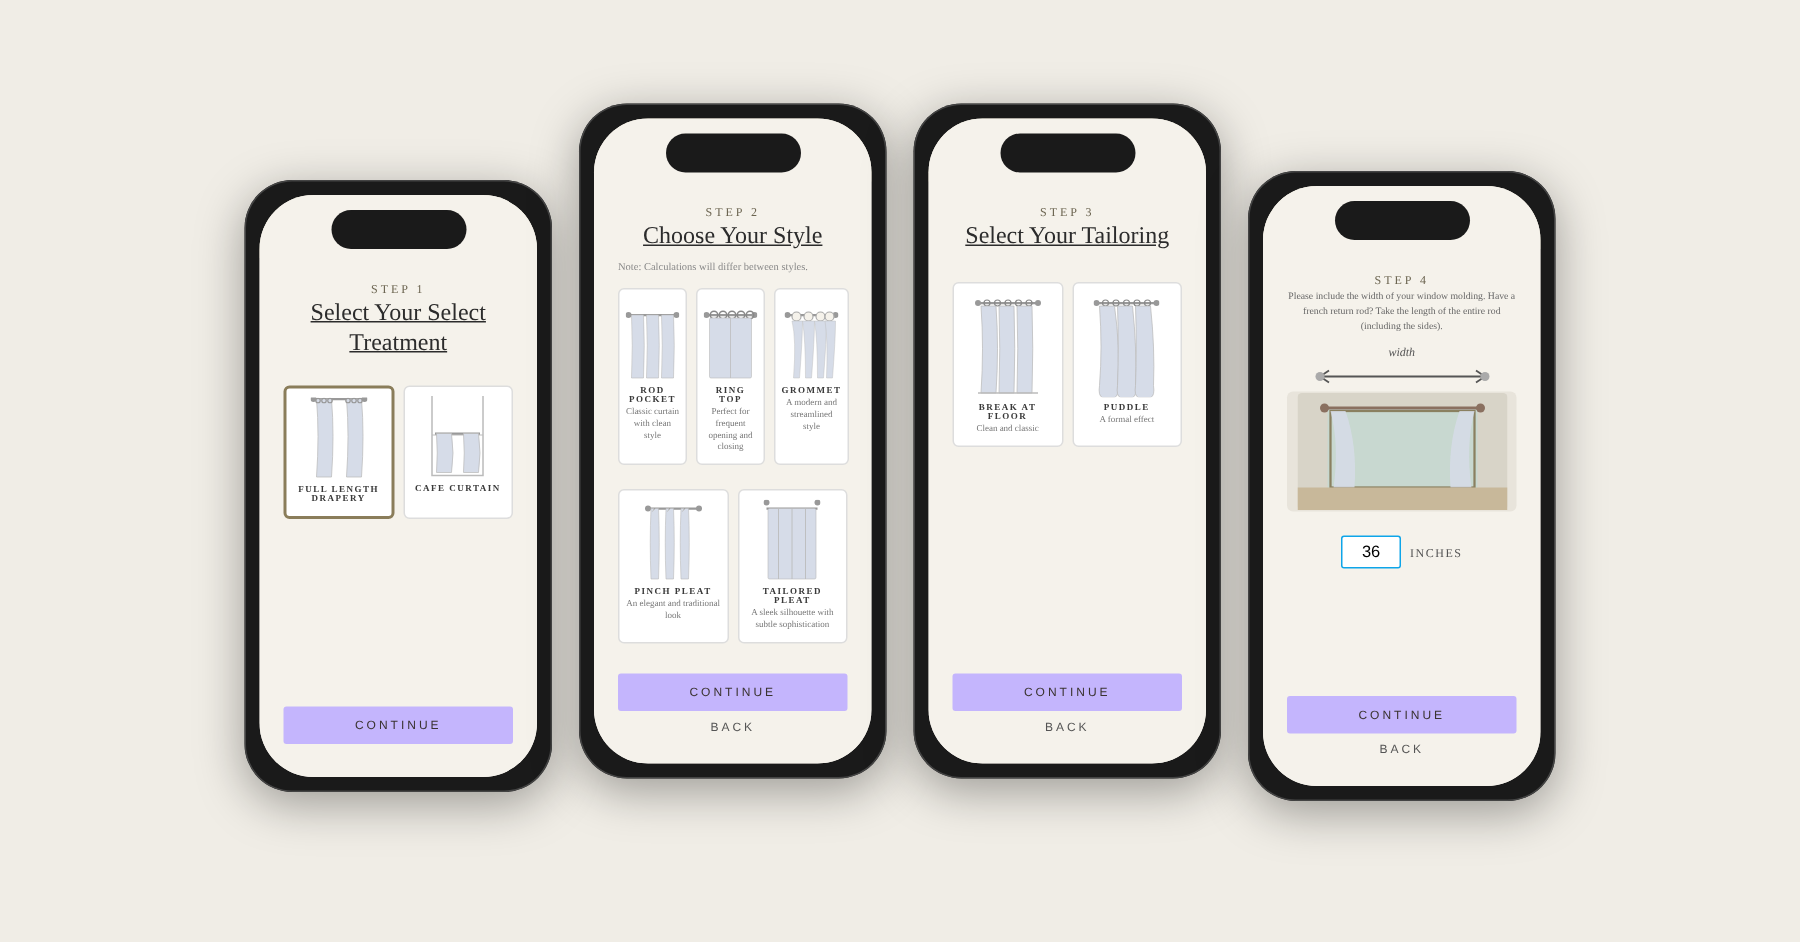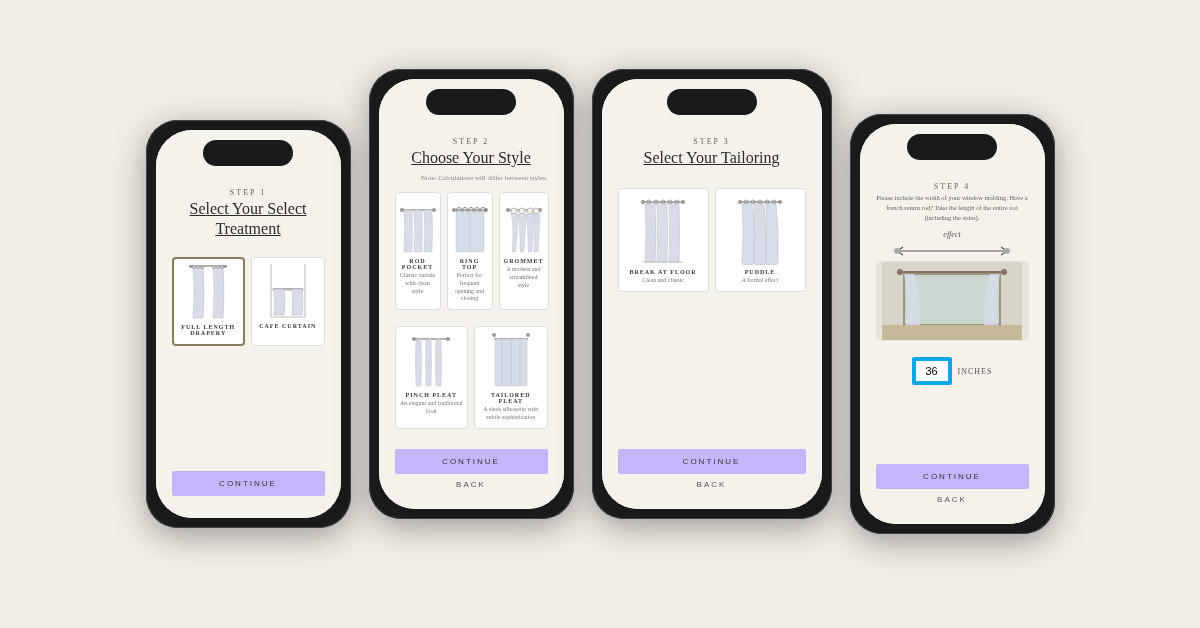--- a/index.html
+++ b/index.html
@@ -49,21 +49,21 @@
       width: 90px;
       height: 26px;
       background: #1a1a1a;
       border-radius: 20px;
       z-index: 10;
     }
 
     
     .phone-1 .phone-inner { width: 185px; height: 388px; }
     .phone-2 .phone-inner { width: 185px; height: 430px; }
-    .phone-3 .phone-inner { width: 220px; height: 430px; }
+    .phone-3 .phone-inner { width: 185px; height: 430px; }
     .phone-4 .phone-inner { width: 185px; height: 400px; }
 
     .phone-1 { transform: translateY(10px); }
     .phone-2 { transform: translateY(-20px); }
     .phone-3 { transform: translateY(-20px); }
     .phone-4 { transform: translateY(10px); }
 
     
     .screen {
       width: 100%;
@@ -105,21 +105,21 @@
       color: #2c2c2c;
       text-align: center;
       line-height: 1.25;
       margin-bottom: 6px;
       text-decoration: underline;
     }
 
     .step-note {
       font-size: 7px;
       color: #888;
-      text-align: right;
+      text-align: left;
       margin-bottom: 10px;
     }
 
     
     .options-grid {
       display: grid;
       gap: 6px;
       width: 100%;
       margin-bottom: 10px;
     }
@@ -226,21 +226,21 @@
     }
 
     .input-row {
       display: flex;
       align-items: center;
       gap: 6px;
       margin: 8px 0;
     }
 
     .inches-input {
-      border: 4px solid #0ea5e9;
+      border: 1px solid #0ea5e9;
       border-radius: 2px;
       padding: 4px 8px;
       font-size: 11px;
       text-align: center;
       width: 40px;
       background: #fff;
     }
 
     .inches-label {
       font-size: 8px;
@@ -503,21 +503,21 @@
       <div class="screen-top-bar"></div>
       <div class="dynamic-island"></div>
       <div class="screen">
         <div style="margin-top:8px; width:100%;">
           <div class="step-label">STEP 4</div>
         </div>
 
         <div class="step4-desc">Please include the width of your window molding. Have a french return rod? Take the length of the entire rod (including the sides).</div>
 
         <div class="width-diagram">
-          <div class="width-label-row">effect</div>
+          <div class="width-label-row">width</div>
 
           <svg width="130" height="20" viewBox="0 0 130 20">
 
             <line x1="10" y1="10" x2="120" y2="10" stroke="#555" stroke-width="1.2"></line>
 
             <polyline points="16,6 10,10 16,14" fill="none" stroke="#555" stroke-width="1.2"></polyline>
 
             <polyline points="114,6 120,10 114,14" fill="none" stroke="#555" stroke-width="1.2"></polyline>
 
             <circle cx="10" cy="10" r="3" fill="#aaa"></circle>

